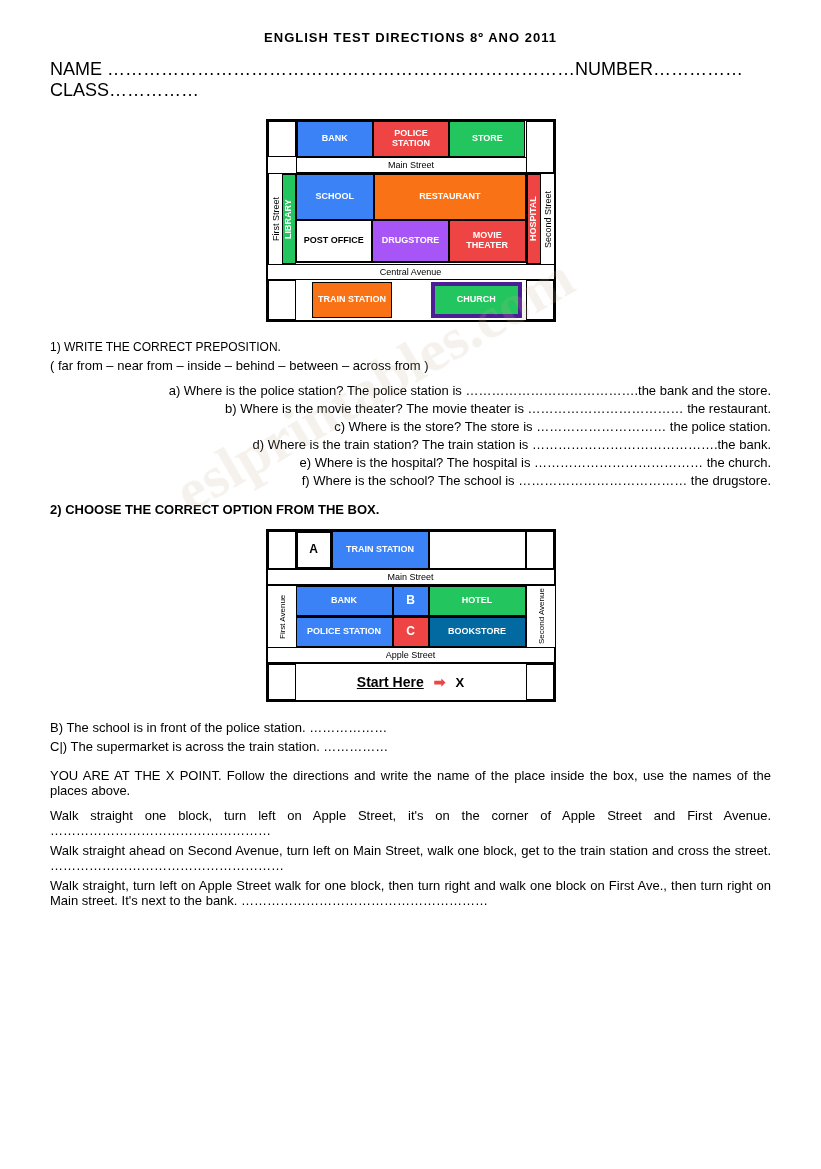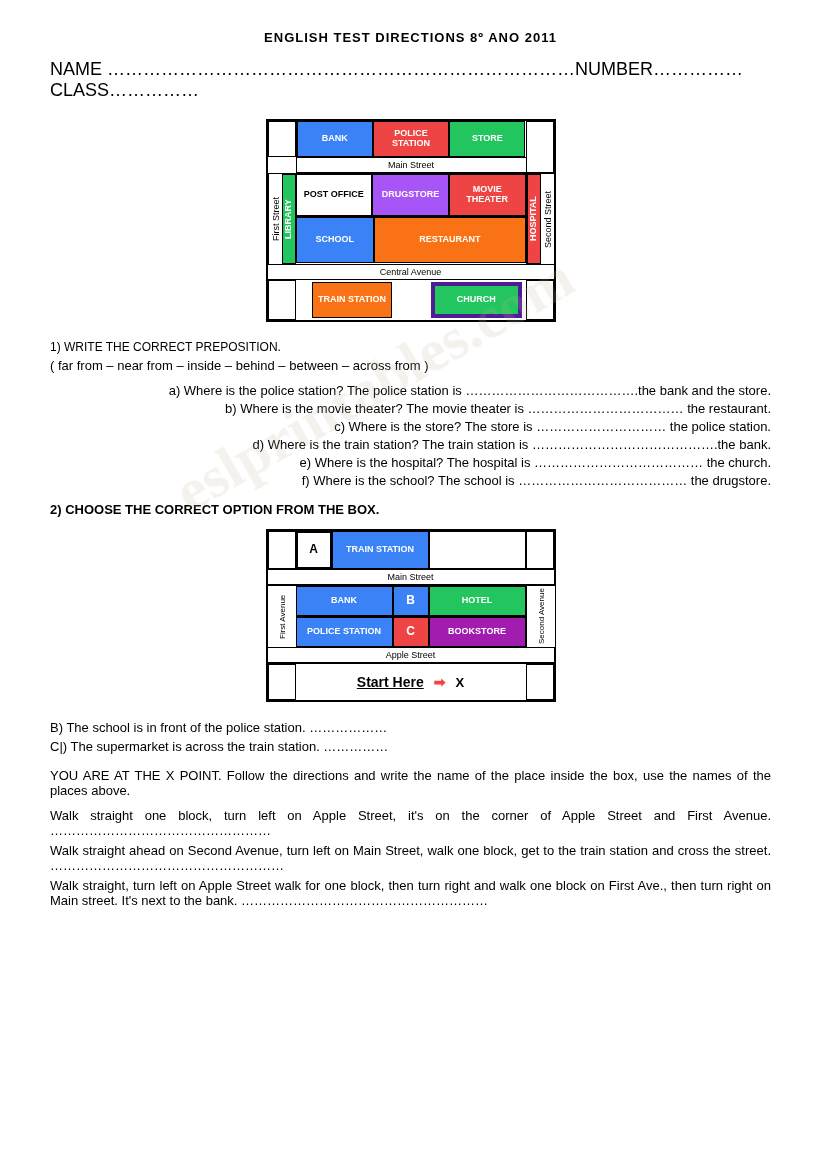--- a/index.html
+++ b/index.html
@@ -112,21 +112,21 @@
       padding: 2px 0;
       border-bottom: 1px solid #000;
     }
     .cell-a { background: #fff; color: #000; border: 2px solid #000; font-size: 12px; font-weight: bold; }
     .cell-b { background: #3b82f6; color: #fff; border: 1px solid #000; font-size: 12px; font-weight: bold; }
     .cell-c { background: #ef4444; color: #fff; border: 1px solid #000; font-size: 12px; font-weight: bold; }
     .cell-train2 { background: #3b82f6; color: #fff; border: 1px solid #000; }
     .cell-bank2 { background: #3b82f6; color: #fff; border: 1px solid #000; }
     .cell-police2 { background: #3b82f6; color: #fff; border: 1px solid #000; }
     .cell-hotel { background: #22c55e; color: #fff; border: 1px solid #000; }
-    .cell-bookstore { background: #a21caf; color: #fff; border: 1px solid #000; }
+    .cell-bookstore { background: #0369a1; color: #fff; border: 1px solid #000; }
     .arrow-right { color: #ef4444; font-size: 14px; margin: 0 4px; }
     .answer-section {
       margin-top: 14px;
       font-size: 13px;
     }
     .answer-section p {
       margin-bottom: 4px;
     }
     .you-are-section {
       margin-top: 14px;
@@ -178,29 +178,29 @@
 
     <div style="display:flex; border-bottom:1px solid #000;">
 
       <div style="display:flex; width:28px; border-right:1px solid #000;">
         <div class="street-vert" style="width:14px; border:none; border-right:1px solid #000; background:#fff; color:#000;">First Street</div>
         <div class="cell cell-library" style="width:14px; height:90px;">LIBRARY</div>
       </div>
 
       <div style="flex:1;">
 
+        <div style="display:flex;">
+          <div class="cell cell-school" style="flex:1; height:46px;">SCHOOL</div>
+          <div class="cell cell-restaurant" style="flex:2; height:46px;">RESTAURANT</div>
+        </div>
+
         <div style="display:flex; border-bottom:1px solid #000;">
           <div class="cell cell-post" style="flex:1; height:42px;">POST OFFICE</div>
           <div class="cell cell-drugstore" style="flex:1; height:42px;">DRUGSTORE</div>
           <div class="cell cell-movie" style="flex:1; height:42px;">MOVIE THEATER</div>
-        </div>
-
-        <div style="display:flex;">
-          <div class="cell cell-school" style="flex:1; height:46px;">SCHOOL</div>
-          <div class="cell cell-restaurant" style="flex:2; height:46px;">RESTAURANT</div>
         </div>
       </div>
 
       <div style="display:flex; width:28px; border-left:1px solid #000;">
         <div class="cell cell-hospital" style="width:14px; height:90px;">HOSPITAL</div>
         <div class="street-vert" style="width:14px; border:none; border-left:1px solid #000; background:#fff; color:#000;">Second Street</div>
       </div>
     </div>
 
     <div class="map1-street-label" style="border-top:none;">Central Avenue</div>

